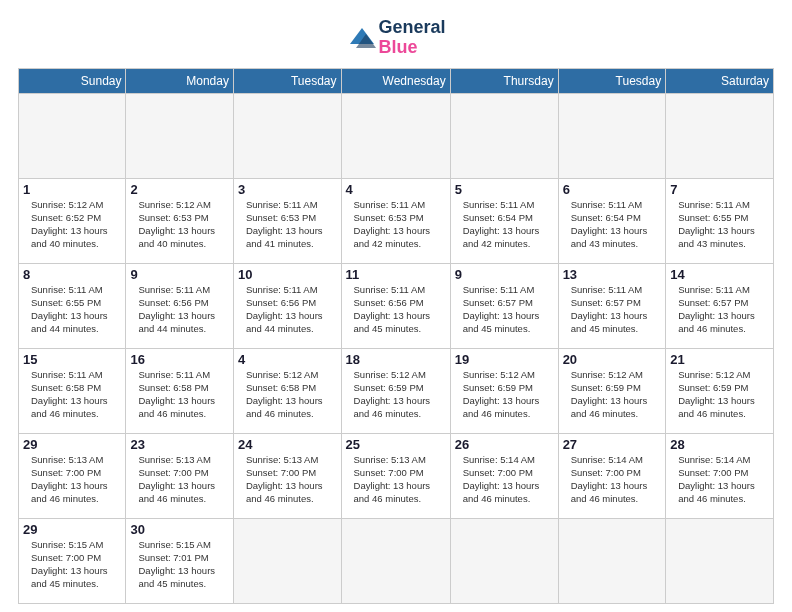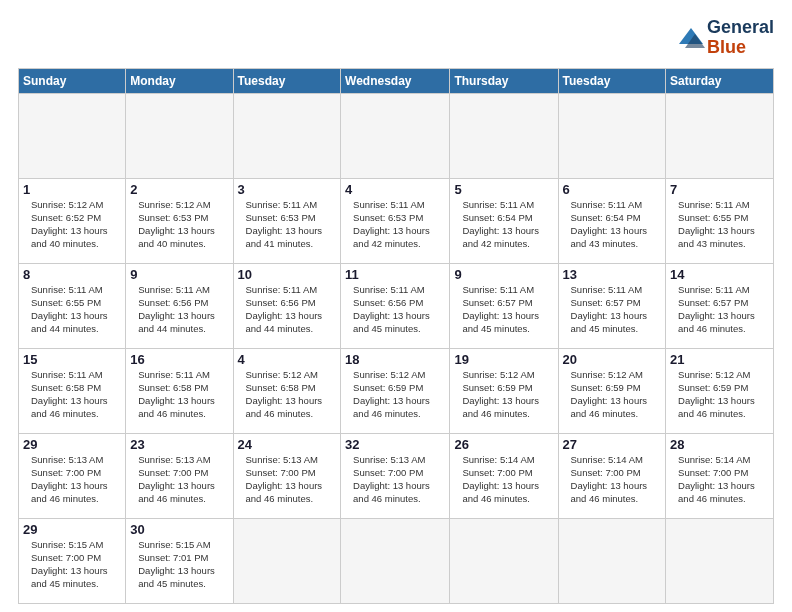--- a/index.html
+++ b/index.html
@@ -10,36 +10,36 @@
       background: #fff;
       overflow: hidden;
     }
     .page {
       width: 792px;
       height: 612px;
       padding: 18px 18px 10px 18px;
     }
     .header {
       display: flex;
-      justify-content: flex-end;
+      justify-content: center;
       align-items: flex-start;
       margin-bottom: 10px;
     }
     .logo {
       display: flex;
       align-items: center;
     }
     .logo-text {
       font-size: 18px;
       font-weight: bold;
       color: #1a3a5c;
       line-height: 1.1;
     }
     .logo-text span {
-      color: #c2410c;
+      color: #ec4899;
     }
     .logo-icon {
       width: 28px;
       height: 28px;
       margin-right: 4px;
       position: relative;
     }
     .title-block {
       text-align: right;
     }
@@ -53,24 +53,24 @@
       color: #444;
     }
     .calendar {
       width: 100%;
       border-collapse: collapse;
       font-size: 10px;
     }
     .calendar thead tr th {
       background-color: #2e6da4;
       color: white;
-      font-weight: bold;
+      font-weight: normal;
       font-size: 12px;
       padding: 5px 4px;
-      text-align: left;
+      text-align: right;
       border: 1px solid #ccc;
     }
     .calendar tbody tr td {
       vertical-align: top;
       border: 1px solid #ccc;
       padding: 3px 4px;
       width: 113px;
       height: 85px;
     }
     .calendar tbody tr td.empty {
@@ -232,21 +232,21 @@
           </td>
           <td>
             <span class="day-number">23</span>
             <div class="day-info">Sunrise: 5:13 AM<br>Sunset: 7:00 PM<br>Daylight: 13 hours and 46 minutes.</div>
           </td>
           <td>
             <span class="day-number">24</span>
             <div class="day-info">Sunrise: 5:13 AM<br>Sunset: 7:00 PM<br>Daylight: 13 hours and 46 minutes.</div>
           </td>
           <td>
-            <span class="day-number">32</span>
+            <span class="day-number">25</span>
             <div class="day-info">Sunrise: 5:13 AM<br>Sunset: 7:00 PM<br>Daylight: 13 hours and 46 minutes.</div>
           </td>
           <td>
             <span class="day-number">26</span>
             <div class="day-info">Sunrise: 5:14 AM<br>Sunset: 7:00 PM<br>Daylight: 13 hours and 46 minutes.</div>
           </td>
           <td>
             <span class="day-number">27</span>
             <div class="day-info">Sunrise: 5:14 AM<br>Sunset: 7:00 PM<br>Daylight: 13 hours and 46 minutes.</div>
           </td>

